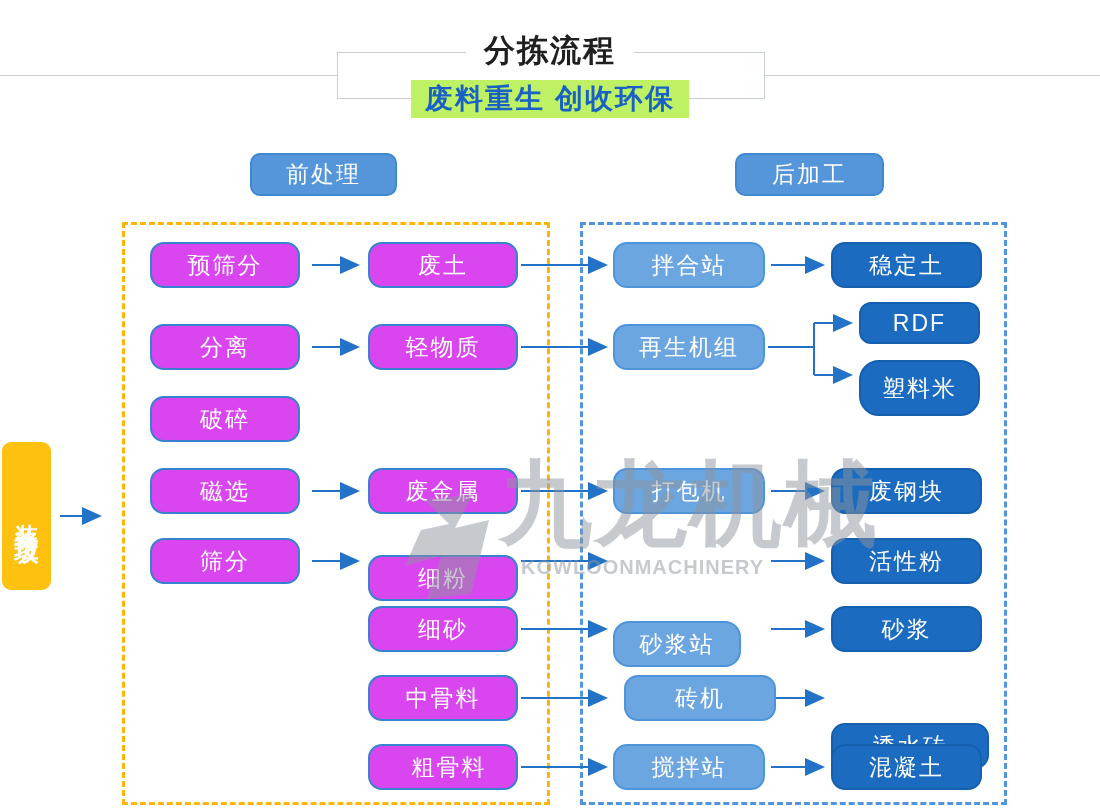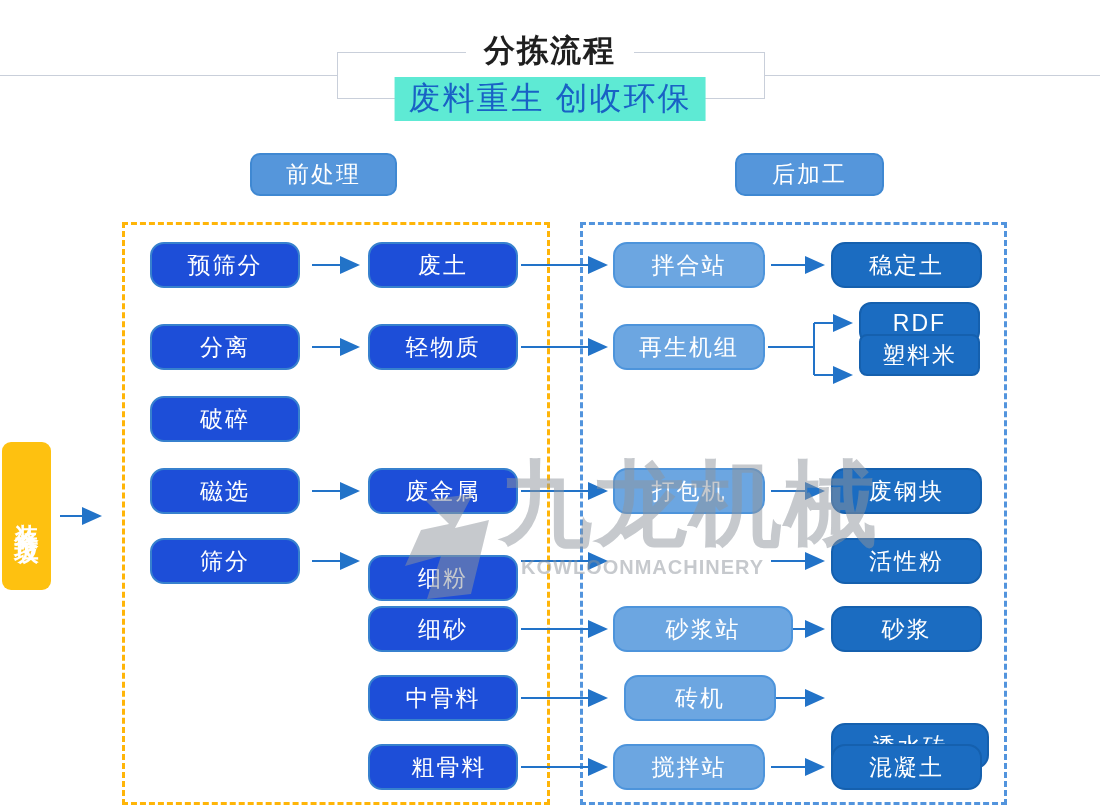--- a/index.html
+++ b/index.html
@@ -5,62 +5,62 @@
   html,body{margin:0;padding:0;background:#fff;}
   body{width:1100px;height:812px;font-family:"Liberation Sans","DejaVu Sans",sans-serif;}
   #canvas{position:relative;width:1100px;height:812px;overflow:hidden;background:#fff;}
 
   
   .hline{position:absolute;height:1px;background:#c9cfda;z-index:1;}
   #line-left{left:0;top:75px;width:337px;}
   #line-right{left:765px;top:75px;width:335px;}
   #header-frame{position:absolute;left:337px;top:52px;width:428px;height:47px;border:1px solid #c9cfda;box-sizing:border-box;z-index:1;}
   #page-title{position:absolute;left:550px;top:52px;transform:translate(-50%,-52%);background:#fff;padding:0 18px;font-size:31px;font-weight:bold;color:#1f1f1f;white-space:nowrap;z-index:2;letter-spacing:2px;}
-  #page-subtitle{position:absolute;left:550px;top:99px;transform:translate(-50%,-50%);background:#5eead4;padding:0 14px;font-size:32px;color:#1961c5;white-space:nowrap;z-index:2;letter-spacing:2px;}
+  #page-subtitle{position:absolute;left:550px;top:99px;transform:translate(-50%,-50%);background:#bef264;padding:0 14px;font-size:28px;color:#1961c5;white-space:nowrap;z-index:2;letter-spacing:2px;font-weight:bold;}
 
   
   .section-btn{position:absolute;height:43px;border-radius:10px;background:#5596db;border:2px solid #3f88d2;color:#fff;font-size:23px;display:flex;align-items:center;justify-content:center;box-sizing:border-box;z-index:3;letter-spacing:2px;}
   #btn-pre{left:250px;top:153px;width:147px;}
   #btn-post{left:735px;top:153px;width:149px;}
 
   
   .zone{position:absolute;box-sizing:border-box;z-index:1;}
   #zone-pre{left:122px;top:222px;width:428px;height:583px;border:3px dashed #ffb508;}
   #zone-post{left:580px;top:222px;width:427px;height:583px;border:3px dashed #5294dd;}
 
   
   #source-box{position:absolute;left:2px;top:442px;width:49px;height:148px;background:#fec110;border-radius:9px;color:#fff;writing-mode:vertical-rl;text-orientation:upright;font-size:24px;font-weight:bold;letter-spacing:6px;display:flex;align-items:center;justify-content:center;z-index:3;}
 
   
   .node{position:absolute;height:46px;border-radius:14px;display:flex;align-items:center;justify-content:center;font-size:23px;color:#fff;box-sizing:border-box;z-index:4;letter-spacing:2px;}
-  .m{background:#1d4ed8;border:2px solid #3781ce;}
+  .m{background:#d946ef;border:2px solid #3781ce;}
   .l{background:#6ca6e1;border:2px solid #4d94db;}
   .d{background:#1b6cc1;border:2px solid #1560ae;}
   #n-yushaifen{left:150px;top:242px;width:150px;}
   #n-fenli{left:150px;top:324px;width:150px;}
   #n-posui{left:150px;top:396px;width:150px;}
   #n-cixuan{left:150px;top:468px;width:150px;}
   #n-shaifen{left:150px;top:538px;width:150px;}
   #n-feitu{left:368px;top:242px;width:150px;}
   #n-qingwuzhi{left:368px;top:324px;width:150px;}
   #n-feijinshu{left:368px;top:468px;width:150px;}
   #n-xifen{left:368px;top:538px;width:150px;margin-top:17px;}
   #n-xisha{left:368px;top:606px;width:150px;}
   #n-zhonggu{left:368px;top:675px;width:150px;}
   #n-cugu{left:368px;top:744px;width:150px;padding-left:12px;}
   #n-banhezhan{left:613px;top:242px;width:152px;}
   #n-zaishengjizu{left:613px;top:324px;width:152px;}
   #n-dabaoji{left:613px;top:468px;width:152px;}
   #n-moji{left:613px;top:538px;width:152px;}
-  #n-shajiangzhan{left:613px;top:606px;width:180px;}
+  #n-shajiangzhan{left:613px;top:621px;width:128px;border-radius:16px;}
   #n-zhuanji{left:613px;top:675px;width:152px;margin-left:11px;}
   #n-jiaobanzhan{left:613px;top:744px;width:152px;}
   #n-wendingtu{left:831px;top:242px;width:151px;}
   #n-rdf{left:859px;top:302px;width:121px;height:42px;border-radius:12px;}
-  #n-suliaomi{left:859px;top:334px;width:121px;height:42px;border-radius:8px;}
+  #n-suliaomi{left:859px;top:360px;width:121px;height:56px;border-radius:20px;}
   #n-feigangkuai{left:831px;top:468px;width:151px;}
   #n-huoxingfen{left:831px;top:538px;width:151px;}
   #n-shajiang{left:831px;top:606px;width:151px;}
   #n-toushuizhuan{left:831px;top:675px;width:158px;margin-top:48px;}
   #n-hunningtu{left:831px;top:744px;width:151px;}
 
   
   #arrows{position:absolute;left:0;top:0;z-index:2;}
 
   

